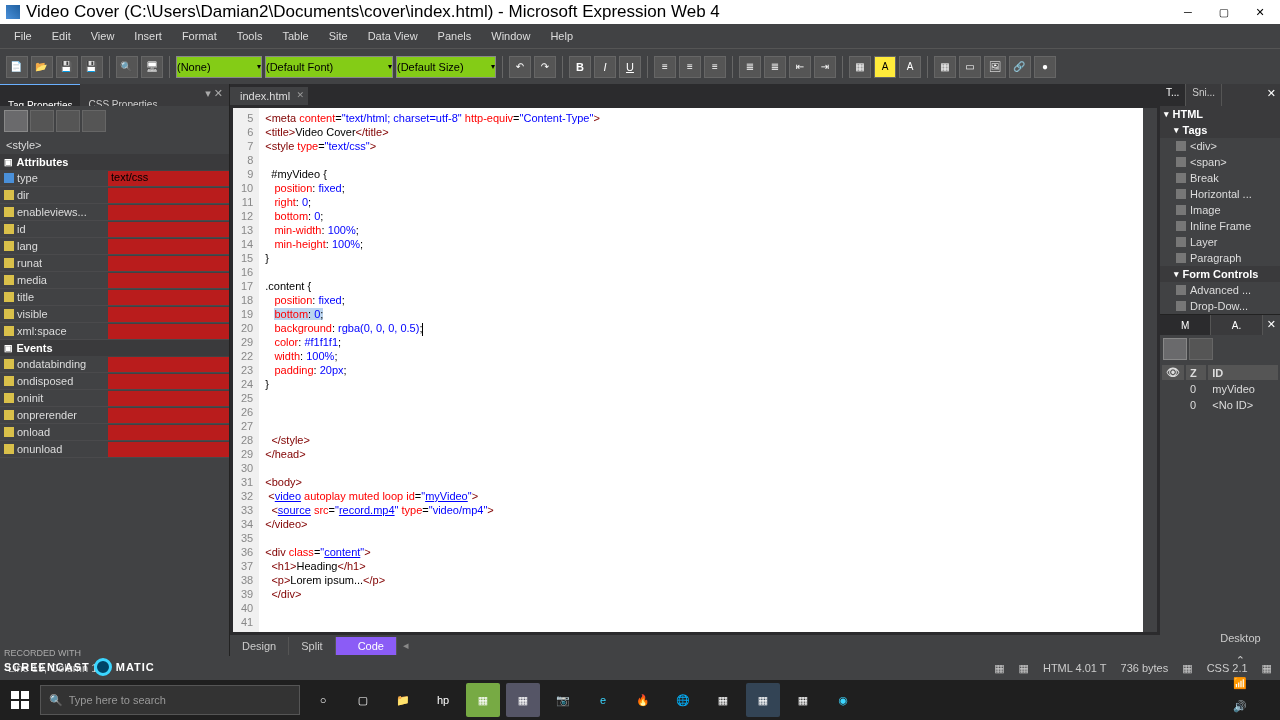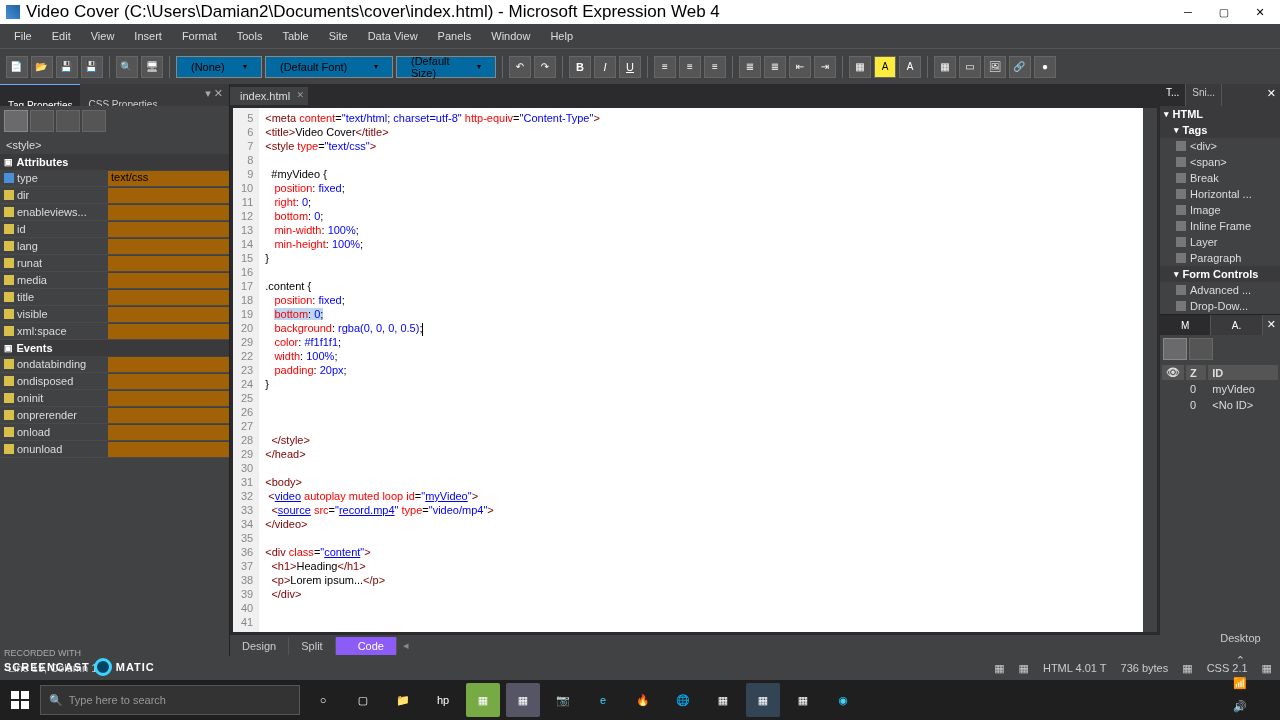--- a/index.html
+++ b/index.html
@@ -13,41 +13,41 @@
 .winbtn { width: 28px; height: 18px; display: flex; align-items: center; justify-content: center; cursor: pointer; }
 
 
 .menubar { background: #414244; height: 24px; display: flex; align-items: center; padding: 0 4px; }
 .menubar .menu { padding: 3px 10px; cursor: pointer; color: #ddd; }
 
 
 .toolbar { background: #414244; height: 36px; display: flex; align-items: center; padding: 0 6px; gap: 3px; border-top: 1px solid #555; }
 .tbtn { width: 22px; height: 22px; background: #555; border: 1px solid #666; display: flex; align-items: center; justify-content: center; cursor: pointer; font-size: 10px; }
 .tsep { width: 1px; height: 22px; background: #666; margin: 0 3px; }
-.tselect { background: #0369a1; color: #000; border: 1px solid #888; height: 22px; padding: 0 14px; display: flex; align-items: center; justify-content: space-between; cursor: pointer; }
+.tselect { background: #84cc16; color: #000; border: 1px solid #888; height: 22px; padding: 0 0; display: flex; align-items: center; justify-content: space-between; cursor: pointer; }
 .tselect .arrow { margin-left: 6px; font-size: 8px; }
 
 
 .main { display: flex; height: calc(720px - 24px - 24px - 36px - 24px - 40px); }
 
 
 .leftpanel { width: 230px; background: #414244; border-right: 1px solid #222; display: flex; flex-direction: column; }
 .panel-tabs { display: flex; background: #3a3a3c; height: 22px; }
 .panel-tab { padding: 15px 8px; cursor: pointer; font-size: 10px; color: #ccc; }
 .panel-tab.active { background: #2b2b2d; color: #fff; border-top: 1px solid #6ab0ff; }
 .panel-tabs .closebtn { margin-left: auto; padding: 3px 6px; cursor: pointer; color: #aaa; }
 .panel-buttons { display: flex; padding: 4px; gap: 2px; background: #414244; }
 .pbtn { width: 24px; height: 22px; background: #555; border: 1px solid #666; cursor: pointer; }
 .pbtn.on { background: #6a6a6c; border-color: #888; }
 .stylelabel { padding: 3px 6px; color: #ddd; background: #414244; }
 .section-header { background: #3a3a3c; padding: 2px 4px; color: #fff; font-weight: bold; display: flex; align-items: center; gap: 4px; }
 .section-header .tw { cursor: pointer; font-size: 9px; }
 .proprow { display: flex; height: 17px; align-items: center; border-bottom: 1px solid #4a4a4c; }
 .proprow .pname { width: 108px; padding-left: 4px; display: flex; align-items: center; gap: 3px; color: #ddd; }
-.proprow .pval { flex: 1; background: #a16207; color: #000; height: 15px; padding: 0 3px; }
+.proprow .pval { flex: 1; background: #b91c1c; color: #000; height: 15px; padding: 0 3px; }
 .proprow .picon { width: 10px; height: 10px; display: inline-block; }
 .proprow .picon.blue { background: #4a90d9; }
 .proprow .picon.yellow { background: #d9c04a; }
 
 
 .center { flex: 1; display: flex; flex-direction: column; background: #2b2b2d; }
 .filetabs { background: #2b2b2d; height: 22px; display: flex; align-items: end; }
 .filetab { background: #414244; padding: 3px 18px 3px 10px; cursor: pointer; color: #ddd; position: relative; }
 .filetab .x { position: absolute; right: 4px; top: 3px; font-size: 9px; color: #999; }
 .editor-wrap { flex: 1; display: flex; background: #fff; color: #000; font-family: Consolas, monospace; font-size: 12px; position: relative; margin: 3px; }

